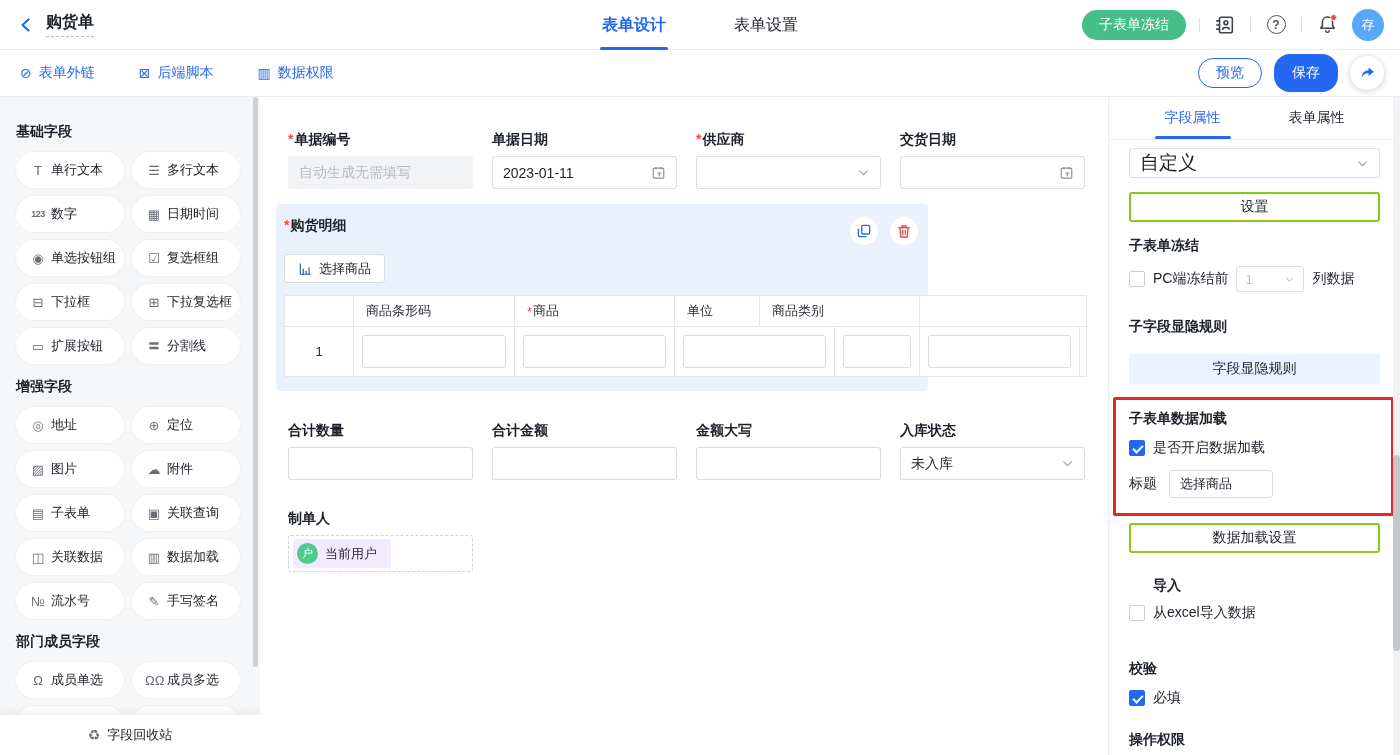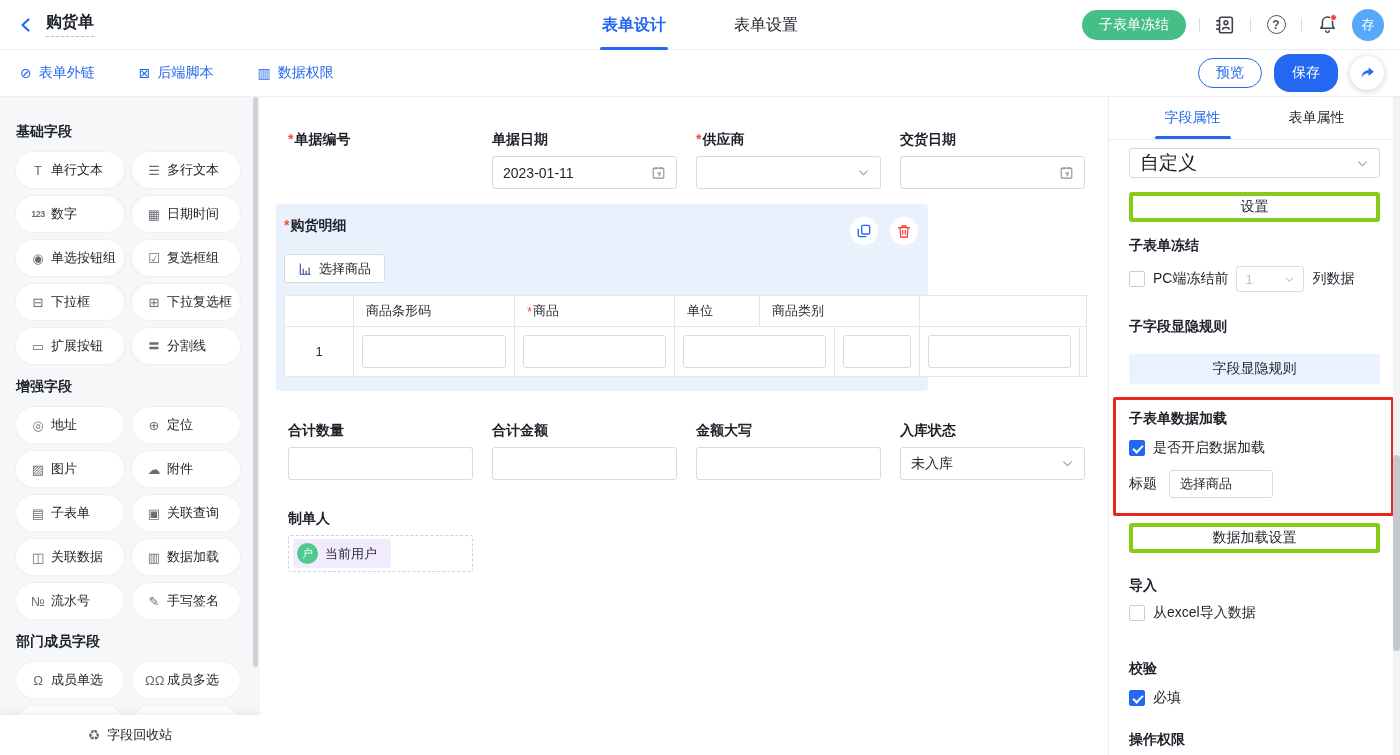--- a/index.html
+++ b/index.html
@@ -84,21 +84,21 @@
   .user-tag .tag-text { font-size:13px; color:#2a2e36; }
 
   
   .rpanel { width:292px; border-left:1px solid #ebedf0; background:#fff; position:relative; padding:0 20px; }
   .rp-tabs { height:43px; display:flex; justify-content:center; gap:68px; border-bottom:1px solid #ebedf0; margin:0 -20px; }
   .rp-tab { position:relative; display:flex; align-items:center; font-size:14px; color:#1d2129; cursor:pointer; }
   .rp-tab.active { color:#2468f2; }
   .rp-tab.active::after { content:""; position:absolute; bottom:0; left:50%; transform:translateX(-50%); width:76px; height:3px; background:#2468f2; border-radius:2px; }
   .rp-select { margin-top:8px; height:30px; border:1px solid #d8dadd; border-radius:3px; display:flex; align-items:center; padding:0 10px; font-size:19px; cursor:pointer; }
   .rp-select .spacer { flex:1; }
-  .panel-btn { margin-top:14px; width:100%; height:30px; border:4px solid #84cc16; border-radius:3px; background:#fff; font-size:14px; color:#1d2129; cursor:pointer; }
+  .panel-btn { margin-top:14px; width:100%; height:30px; border:2px solid #84cc16; border-radius:3px; background:#fff; font-size:14px; color:#1d2129; cursor:pointer; }
   .panel-btn.blue-bg { border:none; background:#e9f2fe; }
   .rp-sec-title { margin-top:15px; font-size:14px; font-weight:700; }
   .cb-row { display:flex; align-items:center; margin-top:11px; cursor:pointer; }
   .cb { width:16px; height:16px; border:1px solid #c9ccd2; border-radius:2px; background:#fff; flex:0 0 16px; position:relative; }
   .cb.checked { background:#2468f2; border-color:#2468f2; }
   .cb.checked::after { content:""; position:absolute; left:3px; top:4px; width:8px; height:4px; border-left:2px solid #fff; border-bottom:2px solid #fff; transform:rotate(-45deg); }
   .cb-label { margin-left:8px; font-size:14px; color:#1d2129; }
   .mini-select { width:68px; height:26px; border:1px solid #dcdee2; border-radius:3px; display:flex; align-items:center; padding:0 8px; margin:0 8px; color:#b9bdc4; font-size:13px; cursor:default; }
   .mini-select .spacer { flex:1; }
   .red-box { margin:13px -14px 0 -16px; border:3px solid #e8271f; border-radius:2px; padding:2px 11px 15px 13px; }
@@ -300,20 +300,23 @@
         <span class="glyph">♻</span>
         <span>字段回收站</span>
       </div>
     </aside>
 
     <section class="canvas">
 
       <div class="frow">
         <div class="field">
           <div class="flabel"><span class="req">*</span><span>单据编号</span></div>
+          <div class="finput disabled">
+              <span class="ph">自动生成无需填写</span>
+            </div>
         </div>
         <div class="field">
           <div class="flabel"><span>单据日期</span></div>
           <div class="finput">
             <span>2023-01-11</span>
               <span class="spacer"></span>
             <svg width="15" height="15" viewBox="0 0 24 24" fill="none" stroke="#8a9099" stroke-width="1.8">
                 <rect x="3.5" y="5" width="17" height="16" rx="2"></rect>
                 <line x1="8" y1="3" x2="8" y2="7"></line>
                 <line x1="16" y1="3" x2="16" y2="7"></line>
@@ -497,21 +500,21 @@
           <span class="cb-label">是否开启数据加载</span>
         </div>
         <div class="title-row">
           <span class="title-label">标题</span>
           <input class="title-input" value="选择商品" style="">
         </div>
       </div>
 
       <button class="panel-btn" style="margin-top:7px;">数据加载设置</button>
 
-      <div class="rp-sec-title" style="margin-top:24px;">导入</div>
+      <div class="rp-sec-title" style="margin-top:24px;margin-left:24px;">导入</div>
       <div class="cb-row" style="margin-top:9px;">
         <span class="cb"></span>
         <span class="cb-label">从excel导入数据</span>
       </div>
 
       <div class="rp-sec-title" style="margin-top:38px;">校验</div>
       <div class="cb-row">
         <span class="cb checked"></span>
         <span class="cb-label">必填</span>
       </div>

